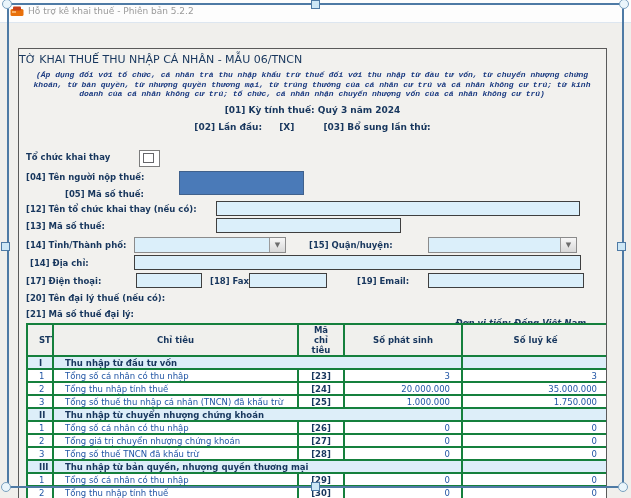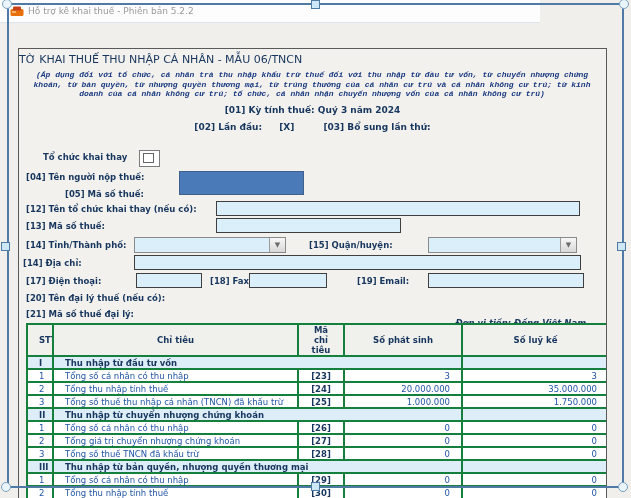--- a/index.html
+++ b/index.html
@@ -3,21 +3,21 @@
 <meta charset="utf-8">
 <style>
   html,body{margin:0;padding:0;}
   body{
     width:631px;height:498px;position:relative;overflow:hidden;
     background:#f0efec;
     font-family:"DejaVu Sans","Liberation Sans",sans-serif;
     -webkit-font-smoothing:antialiased;
   }
   
-  .titlebar{position:absolute;left:0;top:0;width:540px;height:22px;background:#fdfdfd;border-bottom:1px solid #dde6f0;}
+  .titlebar{position:absolute;left:0;top:0;width:631px;height:22px;background:#fdfdfd;border-bottom:1px solid #dde6f0;}
   .titlebar .apptext{position:absolute;left:28px;top:0;line-height:22px;font-size:9px;color:#9a9a9a;}
   .appicon{position:absolute;left:10px;top:6px;width:14px;height:11px;}
   
   .panel{
     position:absolute;left:18px;top:48px;width:589px;height:450px;
     border:1px solid #5a5a5a;border-bottom:none;background:#f2f1ee;
     box-sizing:border-box;overflow:hidden;color:#17365d;
   }
   .form-title{position:absolute;top:4px;left:0;width:100%;text-align:left;font-size:11px;font-weight:normal;color:#17365d;}
   .form-subtitle{position:absolute;top:21px;left:14px;width:558px;text-align:center;font-size:8px;font-weight:bold;font-style:italic;line-height:9.6px;color:#1a3a80;font-family:Liberation Mono, monospace;}
@@ -67,21 +67,21 @@
   <div class="form-title">TỜ KHAI THUẾ THU NHẬP CÁ NHÂN - MẪU 06/TNCN</div>
   <div class="form-subtitle">(Áp dụng đối với tổ chức, cá nhân trả thu nhập khấu trừ thuế đối với thu nhập từ đầu tư vốn, từ chuyển nhượng chứng khoán, từ bản quyền, từ nhượng quyền thương mại, từ trúng thưởng của cá nhân cư trú và cá nhân không cư trú; từ kinh doanh của cá nhân không cư trú; tổ chức, cá nhân nhận chuyển nhượng vốn của cá nhân không cư trú)</div>
 
   <div class="period-line">[01]   Kỳ tính thuế: Quý 3 năm 2024</div>
   <div class="line2">
     <span>[02] Lần đầu:</span>
     <span class="gap1">[X]</span>
     <span class="gap2">[03] Bổ sung lần thứ:</span>
   </div>
 
-  <div class="flabel" style="left:24px;top:103px;text-align:right;">Tổ chức khai thay</div>
+  <div class="flabel" style="left:7px;top:103px;text-align:right;">Tổ chức khai thay</div>
   <div class="cbouter">
     <div class="cbinner"></div>
   </div>
 
   <div class="flabel" style="left:7px;top:123px;">[04]  Tên người nộp thuế:</div>
   <div class="flabel" style="left:7px;top:140px;margin-left:39px;">[05]  Mã số thuế:</div>
   <div class="selbox"></div>
 
   <div class="flabel" style="left:7px;top:155px;">[12]  Tên tổ chức khai thay (nếu có):</div>
   <div class="tfield" style="left:197px;top:152px;width:364px;height:15px;"></div>
@@ -91,21 +91,21 @@
 
   <div class="flabel" style="left:7px;top:191px;">[14]  Tỉnh/Thành phố:</div>
   <div class="ddfield" style="left:115px;top:188px;width:152px;height:16px;">
     <div class="ddarrow">▼</div>
   </div>
   <div class="flabel" style="left:290px;top:191px;">[15] Quận/huyện:</div>
   <div class="ddfield" style="left:409px;top:188px;width:149px;height:16px;">
     <div class="ddarrow">▼</div>
   </div>
 
-  <div class="flabel" style="left:4px;top:209px;text-align:right;">[14]  Địa chỉ:</div>
+  <div class="flabel" style="left:11px;top:209px;text-align:right;">[14]  Địa chỉ:</div>
   <div class="tfield" style="left:115px;top:206px;width:447px;height:15px;"></div>
 
   <div class="flabel" style="left:7px;top:227px;">[17]  Điện thoại:</div>
   <div class="tfield" style="left:117px;top:224px;width:66px;height:15px;"></div>
   <div class="flabel" style="left:191px;top:227px;">[18] Fax:</div>
   <div class="tfield" style="left:230px;top:224px;width:78px;height:15px;"></div>
   <div class="flabel" style="left:314px;top:227px;padding-left:24px;">[19]  Email:</div>
   <div class="tfield" style="left:409px;top:224px;width:156px;height:15px;"></div>
 
   <div class="flabel" style="left:7px;top:244px;">[20]  Tên đại lý thuế (nếu có):</div>

